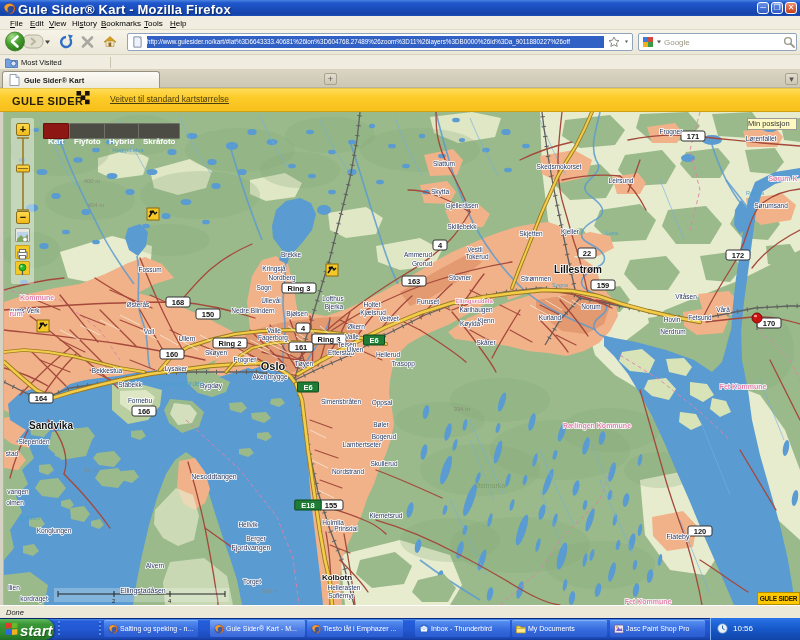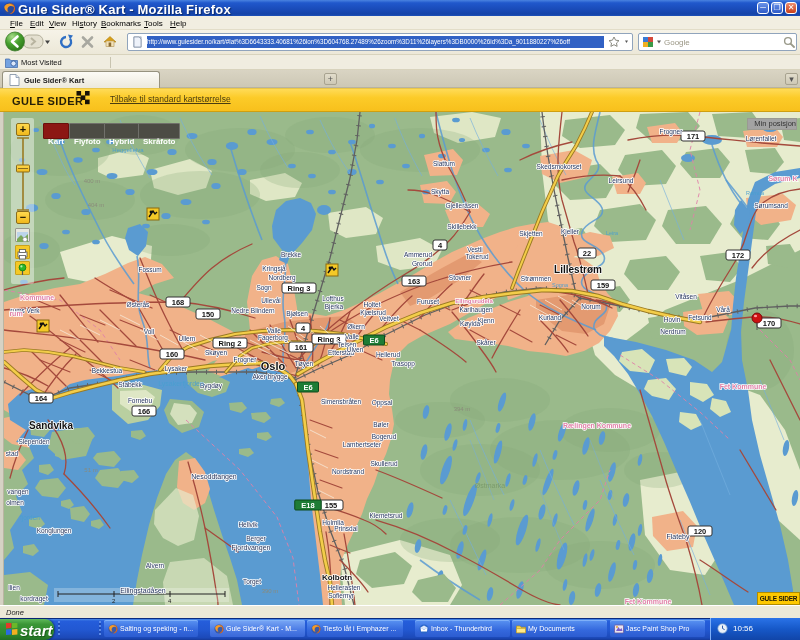--- a/index.html
+++ b/index.html
@@ -37,21 +37,21 @@
 #gslogo { left:12px; top:95px; font-size:11px; font-weight:bold; color:#261f08; letter-spacing:0.4px; }
 #tilbake { left:110px; top:94px; font-size:8.5px; color:#4a3d10; text-decoration:underline; }
 
 #mapwrap { left:4px; top:112px; width:796px; height:493px; background:#98b989; overflow:hidden; }
 #leftedge { left:0; top:112px; width:4px; height:506px; background:#d6d2c4; border-right:1px solid #bab5a2; }
 
 .mapbtn { font-size:8px; font-weight:bold; color:#fff; text-align:center; border:1px solid #9a9a92; border-radius:1px; padding:13px 4px 1px 4px; height:11px; line-height:9px; }
 #zoomstrip { left:11px; top:118px; width:23px; height:166px; background:rgba(255,255,255,0.42); border-radius:2px; }
 .zbtn { left:16px; width:14px; height:13px; background:linear-gradient(180deg,#ffd94e,#f0b81c); border:1px solid #8a6d1d; border-radius:2px; color:#201a04; font-weight:bold; font-size:11px; line-height:10px; text-align:center; }
 .sqbtn { left:15px; width:15px; height:14px; border:1px solid #c9a21c; background:#f4c927; border-radius:1px; }
-#minpos { left:747px; top:118px; width:50px; height:12px; background:#a3a3a3; border:1px solid #9a9a92; font-size:7.5px; color:#333; text-align:right; line-height:10px; }
+#minpos { left:747px; top:118px; width:50px; height:12px; background:#fef9c3; border:1px solid #9a9a92; font-size:7.5px; color:#333; text-align:left; line-height:10px; }
 #gsbadge { left:757px; top:592px; width:43px; height:13px; background:#fdc800; border:1px solid #b08c00; font-size:6.5px; font-weight:bold; color:#1c1605; line-height:11px; text-align:center; letter-spacing:-0.2px; }
 
 #statusbar { left:0; top:605px; width:800px; height:13px; background:#ece9d8; border-top:1px solid #fff;font-style:italic; }
 #statusbar .txt { position:absolute; left:6px; top:2px; font-size:7.5px; color:#222; }
 
 #taskbar { left:0; top:618px; width:800px; height:22px;
   background:linear-gradient(180deg,#4a8ae8 0%,#255ddb 10%,#2258d2 50%,#1c49b8 90%,#153a9a 100%); border-top:1px solid #0a2a80; }
 #startbtn { left:0; top:619px; width:54px; height:21px;
   background:linear-gradient(180deg,#5fb95a 0%,#3b9637 25%,#2f8a2e 70%,#226f24 100%);
   border-radius:0 9px 9px 0; box-shadow:1px 0 2px rgba(0,0,0,0.4); }
@@ -149,21 +149,21 @@
 <div class="abs tabbtn" style="left:785px">▾</div>
 
 <div class="abs" id="banner"></div>
 <div class="abs" id="gslogo">GULE SIDER</div>
 <svg class="abs" style="left:76px;top:90px" width="15" height="16" viewBox="0 0 15 16">
  <rect x="0.5" y="1" width="4.6" height="4.6" fill="#181208"></rect>
  <rect x="9" y="1" width="4.6" height="4.6" fill="#181208"></rect>
  <rect x="4.7" y="5.4" width="4.6" height="4.6" fill="#181208"></rect>
  <rect x="9" y="9.6" width="4.6" height="4.6" fill="#181208"></rect>
 </svg>
-<div class="abs" id="tilbake">Tilbake til standard kartstørrelse</div>
+<div class="abs" id="tilbake">Veitvet til standard kartstørrelse</div>
 
 <div class="abs" id="leftedge"></div>
 <div class="abs" id="mapwrap">
 <svg width="796" height="493" viewBox="4 112 796 493" style="position:absolute;left:0;top:0">
 <rect x="4" y="112" width="796" height="493" fill="#9aba8b"></rect>
 <path d="M540,112 L800,112 L800,250 L770,265 L740,280 L715,290 L690,300 L665,310 L640,330 L620,345 L600,340 L585,320 L575,295 L560,260 L548,220 L542,170 Z" fill="#e7ecce"></path>
 <path d="M585,320 L620,345 L650,360 L680,375 L700,390 L690,410 L665,400 L640,390 L615,375 L595,355 Z" fill="#e7ecce"></path>
 <path d="M720,380 L760,395 L785,430 L800,470 L800,540 L778,520 L758,480 L740,440 L725,405 Z" fill="#e7ecce"></path>
 <path d="M640,480 L690,470 L720,500 L725,545 L705,575 L670,570 L645,535 Z" fill="#e7ecce"></path>
 <path d="M340,555 L400,540 L450,555 L462,585 L450,605 L345,605 Z" fill="#e7ecce"></path>

